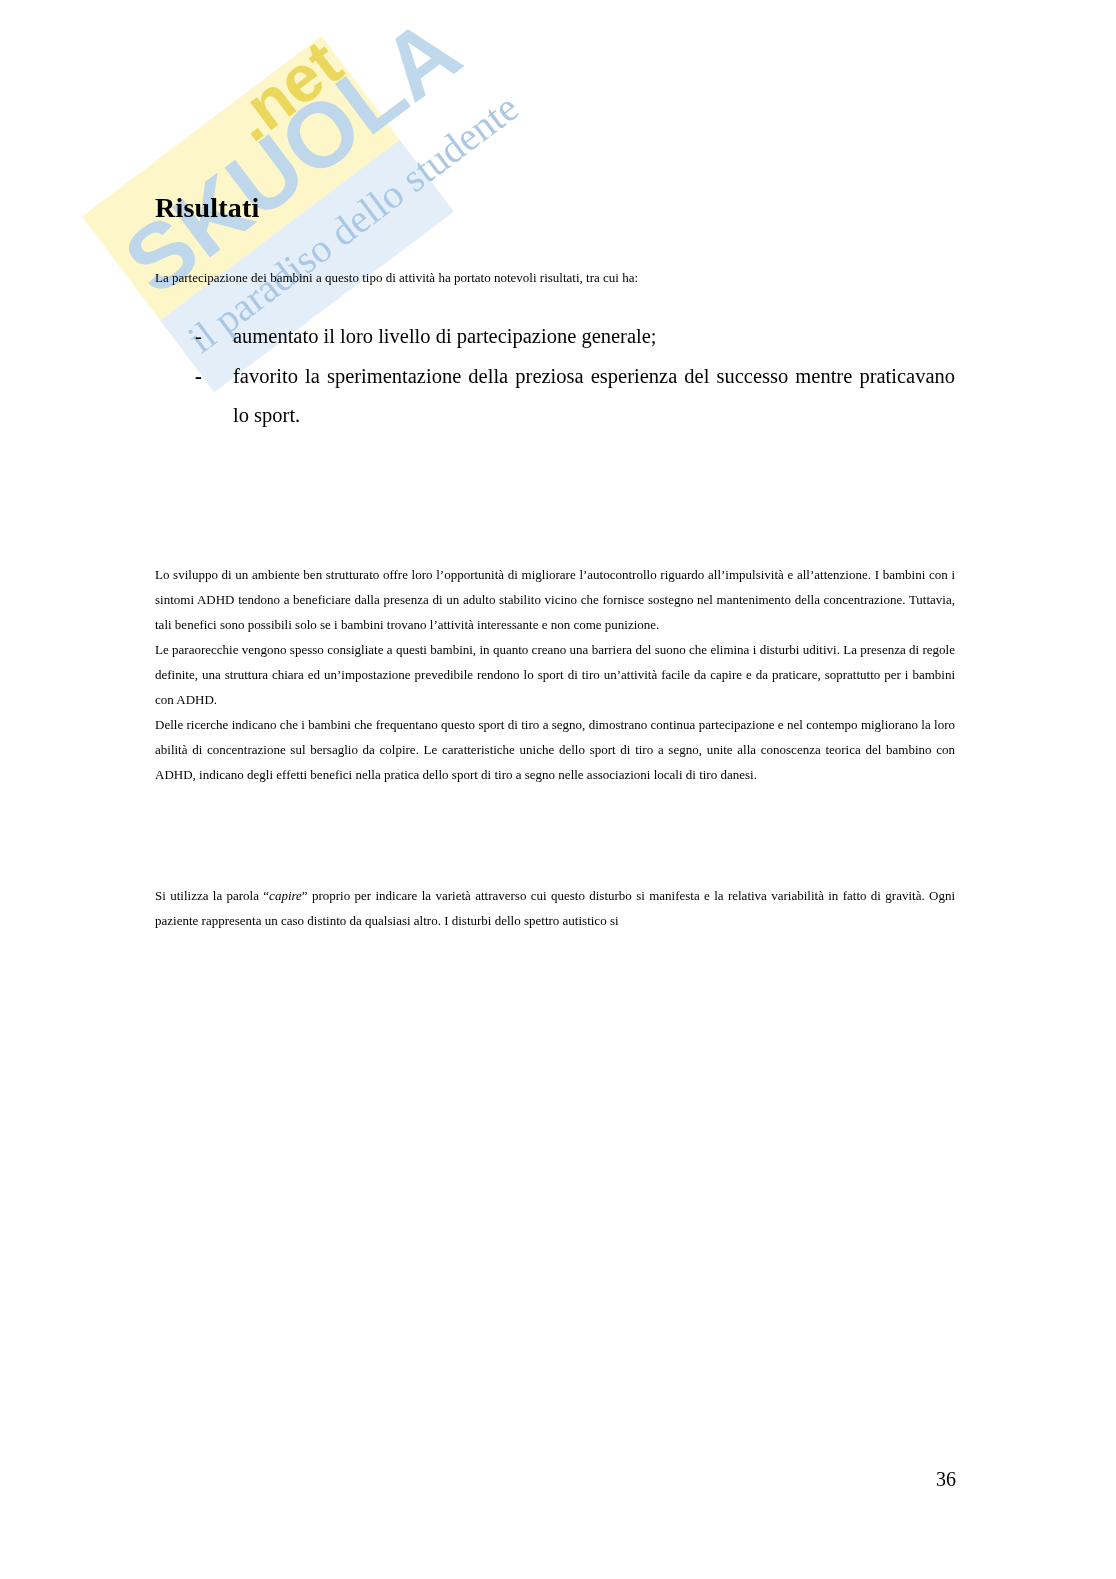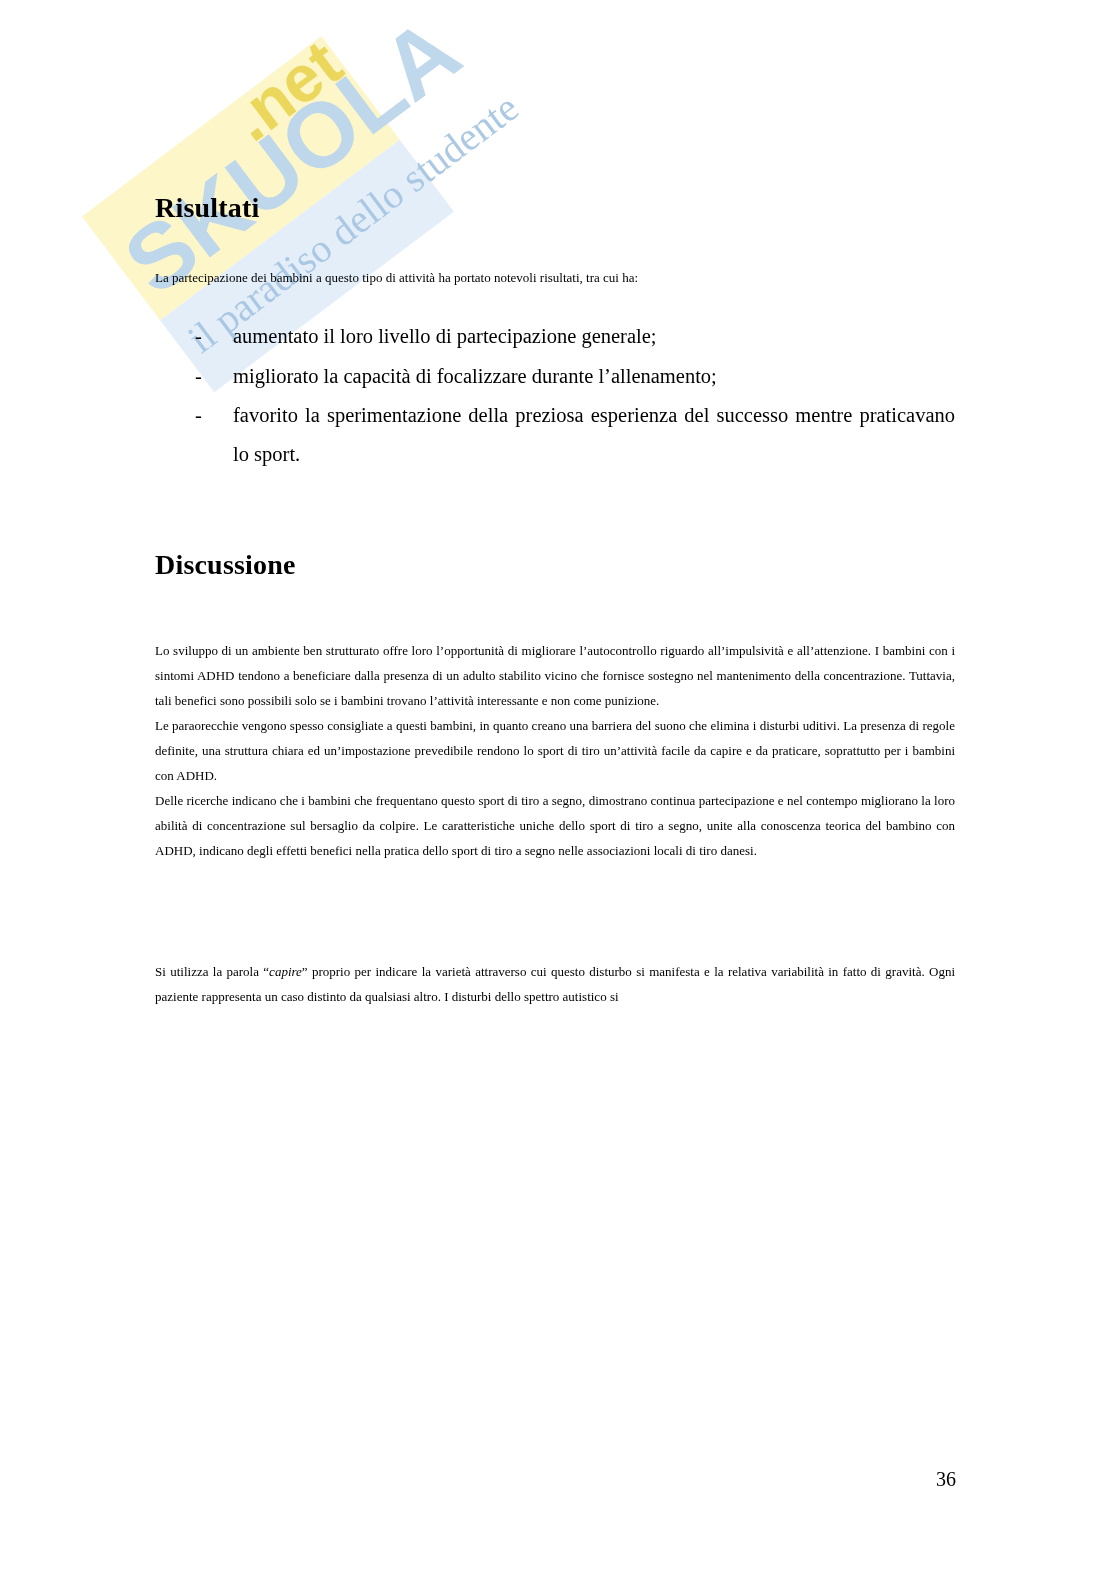--- a/index.html
+++ b/index.html
@@ -119,31 +119,29 @@
 
       <div class="gap-sm"></div>
 
       <ul class="dashlist">
         <li>
           <span class="dash">-</span>
           <span>aumentato il loro livello di partecipazione generale;</span>
         </li>
         <li>
           <span class="dash">-</span>
-          <span>migliorato la capacità di focalizzare durante l’allenamento;</span>
         </li>
         <li>
           <span class="dash">-</span>
           <span>favorito la sperimentazione della preziosa esperienza del successo mentre praticavano lo sport.</span>
         </li>
       </ul>
 
       <div class="gap-xl"></div>
 
-      <h2 class="heading">Discussione</h2>
 
       <div class="gap-lg"></div>
 
       <p class="para">Lo sviluppo di un ambiente ben strutturato offre loro l’opportunità di migliorare l’autocontrollo riguardo all’impulsività e all’attenzione. I bambini con i sintomi ADHD tendono a beneficiare dalla presenza di un adulto stabilito vicino che fornisce sostegno nel mantenimento della concentrazione. Tuttavia, tali benefici sono possibili solo se i bambini trovano l’attività interessante e non come punizione.</p>
       <p class="para">Le paraorecchie vengono spesso consigliate a questi bambini, in quanto creano una barriera del suono che elimina i disturbi uditivi. La presenza di regole definite, una struttura chiara ed un’impostazione prevedibile rendono lo sport di tiro un’attività facile da capire e da praticare, soprattutto per i bambini con ADHD.</p>
       <p class="para">Delle ricerche indicano che i bambini che frequentano questo sport di tiro a segno, dimostrano continua partecipazione e nel contempo migliorano la loro abilità di concentrazione sul bersaglio da colpire. Le caratteristiche uniche dello sport di tiro a segno, unite alla conoscenza teorica del bambino con ADHD, indicano degli effetti benefici nella pratica dello sport di tiro a segno nelle associazioni locali di tiro danesi.</p>
 
       <div class="gap-lg"></div>
 
 

